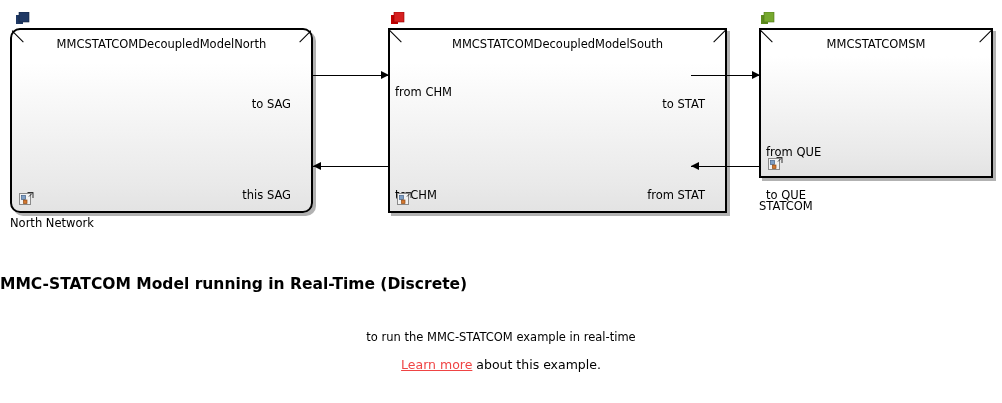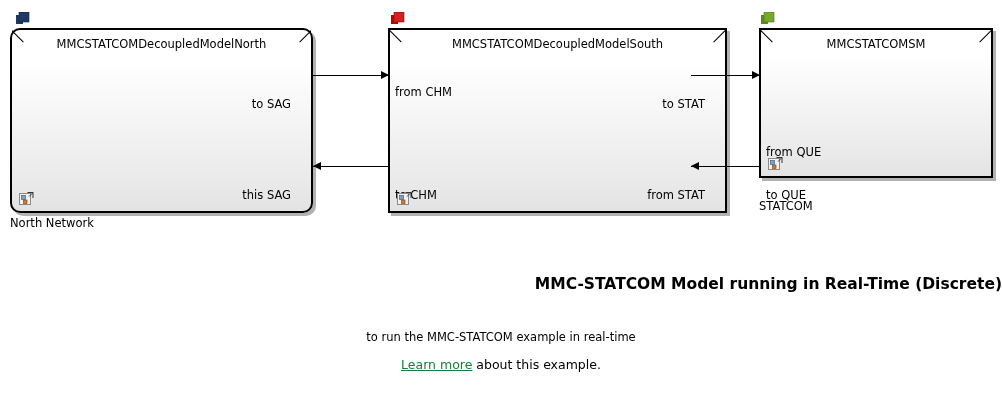--- a/index.html
+++ b/index.html
@@ -115,41 +115,41 @@
     border-top: 4.5px solid transparent;
     border-bottom: 4.5px solid transparent;
   }
   .arrow.right { border-left: 8px solid #000000; }
   .arrow.left  { border-right: 8px solid #000000; }
 
   
   .doc-title {
     position: absolute;
     left: 0; right: 0;
-    text-align: right;
+    text-align: left;
     font-size: 15.5px;
     font-weight: bold;
     line-height: 20px;
   }
   .doc-sub {
     position: absolute;
     left: 0; right: 0;
     text-align: center;
     font-size: 11.5px;
     line-height: 15px;
   }
   .doc-link-row {
     position: absolute;
     left: 0; right: 0;
     text-align: center;
     font-size: 12.5px;
     line-height: 16px;
   }
   .doc-link {
-    color: #15803d;
+    color: #ef4444;
     text-decoration: underline;
     cursor: pointer;
   }
 </style>
 </head>
 <body>
 
 <div id="canvas">
 
   <div class="badge" style="left:16px; top:10px;">

